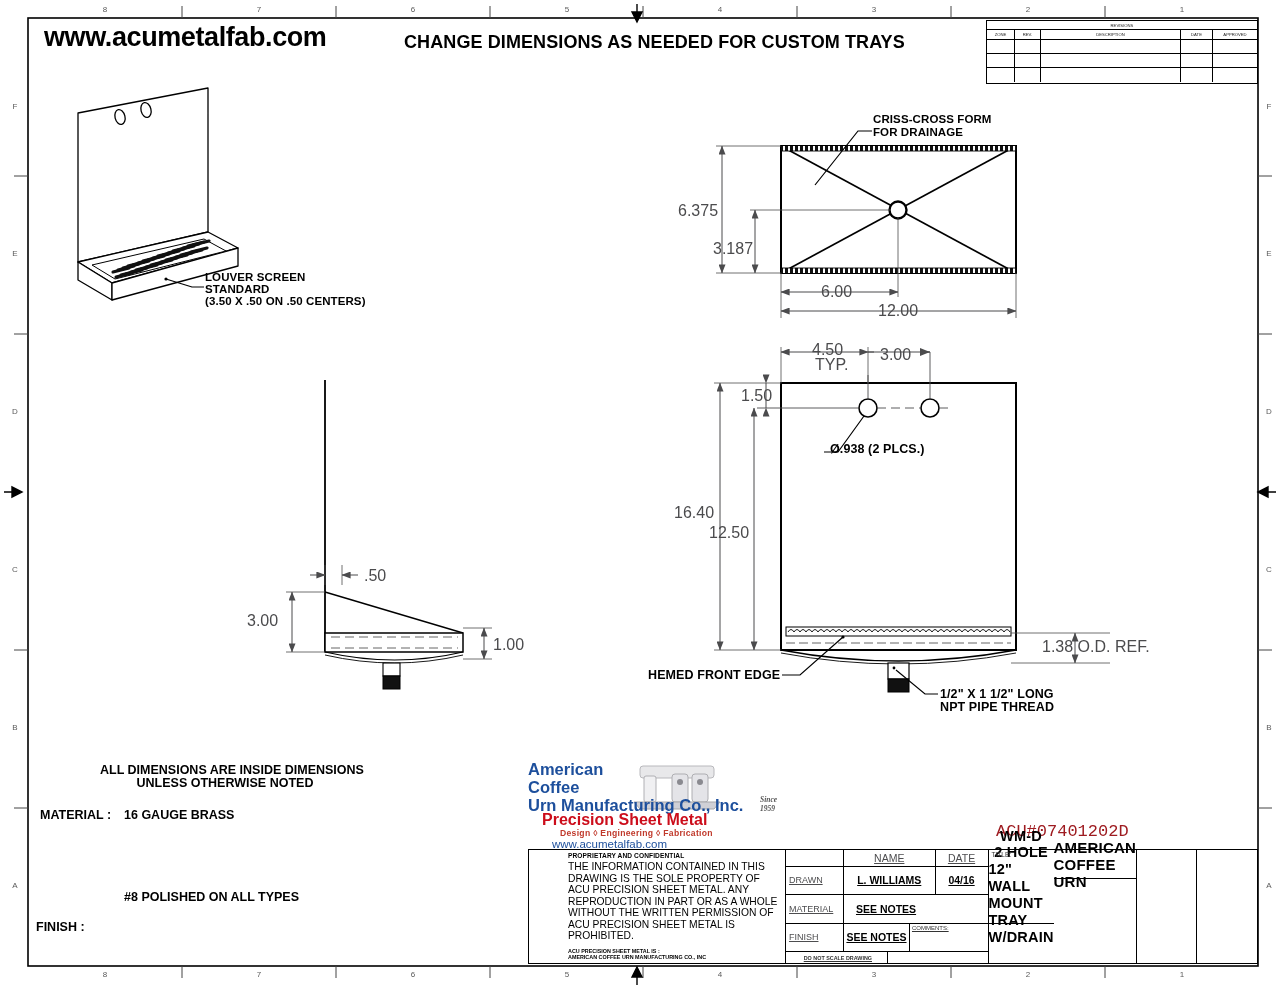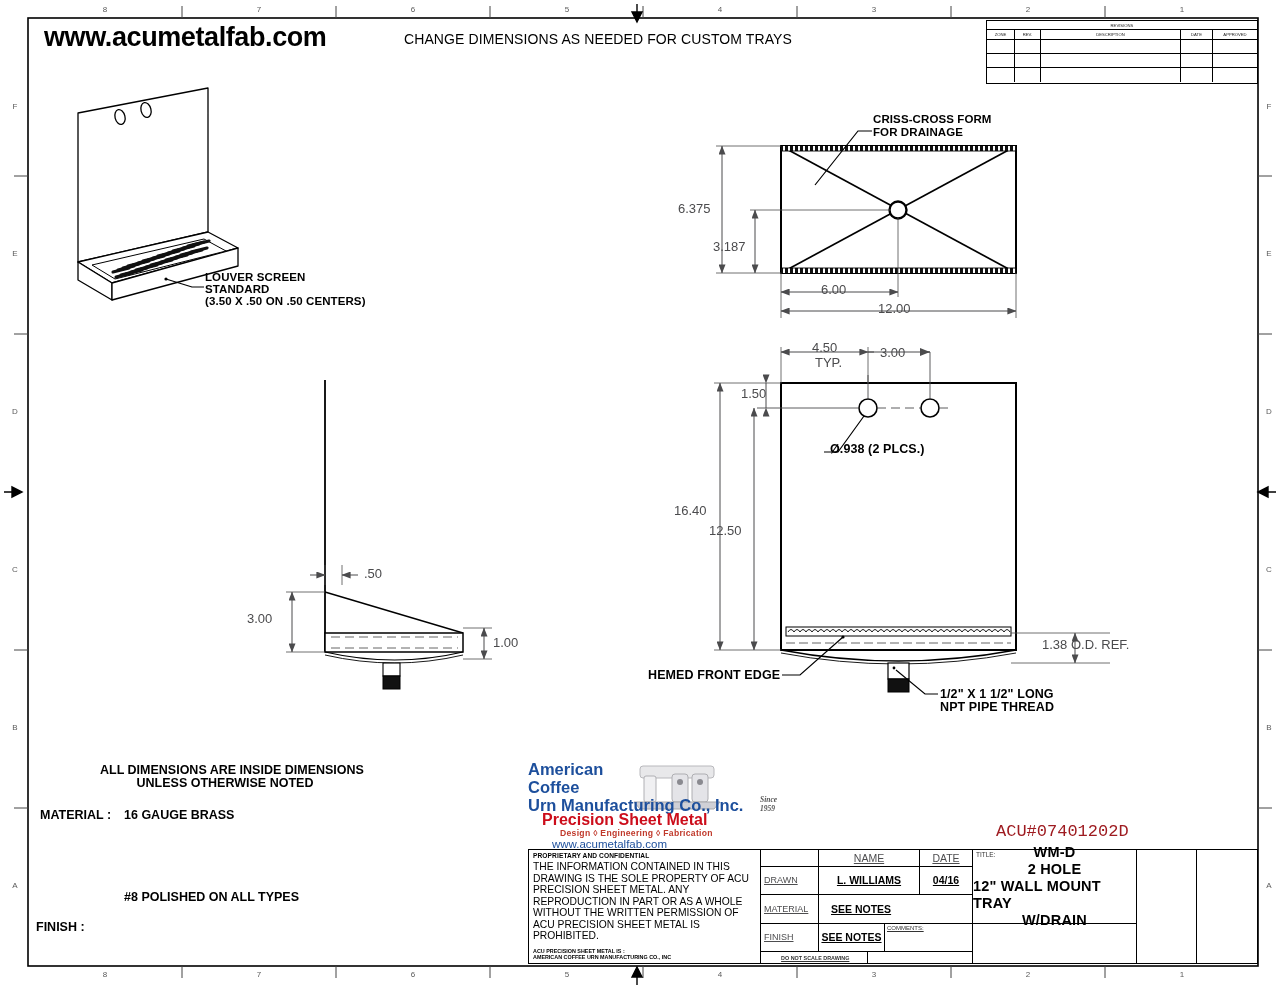--- a/index.html
+++ b/index.html
@@ -25,23 +25,23 @@
   .zone-lbl {
     position: absolute; color: #5a5a5a;
     font-size: 8px; font-family: "Liberation Sans", sans-serif;
     text-align: center; line-height: 1;
   }
 
   .site-url {
     font-size: 27px; font-weight: bold; letter-spacing: -0.4px;
   }
   .hdr-note {
-    font-size: 14px; font-weight: normal; letter-spacing: 0.1px;
-  }
-  .dim { font-size: 13px; color: #4b4b4d; }
+    font-size: 18px; font-weight: bold; letter-spacing: 0.1px;
+  }
+  .dim { font-size: 16px; color: #4b4b4d; }
   .note-txt { font-size: 11.5px; font-weight: bold; letter-spacing: 0.1px; }
   .big-note { font-size: 12.5px; font-weight: bold; }
 
   
   #rev-table {
     position: absolute; left: 986px; top: 20px;
     width: 272px; height: 64px;
     border: 1px solid #000; background: #fff;
   }
   #rev-table .rt-head {
@@ -65,21 +65,21 @@
 
   
   #title-block {
     position: absolute; left: 528px; top: 849px;
     width: 730px; height: 115px;
     border: 1.4px solid #000; background: #fff;
     display: flex;
   }
   #tb-prop {
     width: 232px; border-right: 1.4px solid #000;
-    padding: 2px 3px 0 4px; position: relative;
+    padding: 2px 3px 0 4px; position: relative; margin-left: 35px;
   }
   .prop-head { font-size: 6.6px; font-weight: bold; letter-spacing: 0.1px; }
   .prop-body { font-size: 10.3px; line-height: 1.12; margin-top: 2px; }
   .prop-foot {
     position: absolute; left: 4px; bottom: 2px;
     font-size: 5.4px; font-weight: bold; line-height: 1.25;
   }
 
   #tb-mid { width: 212px; border-right: 1.4px solid #000; display: flex; flex-direction: column; }
   .tb-r { display: flex; border-bottom: 1.2px solid #000; }
@@ -545,20 +545,21 @@
     </div>
 
     <div id="tb-right">
       <div id="tb-title-area">
         <div class="title-kicker">TITLE:</div>
         <div class="title-line">WM-D</div>
         <div class="title-line">2 HOLE</div>
         <div class="title-line">12" WALL MOUNT TRAY</div>
         <div class="title-line">W/DRAIN</div>
       </div>
+      <div id="tb-company">AMERICAN COFFEE URN</div>
       <div id="tb-footrow">
         <div style="flex:1;"></div>
         <div style="width:60px;"></div>
         <div style="width:60px;"></div>
       </div>
     </div>
   </div>
 
 </div>
 

